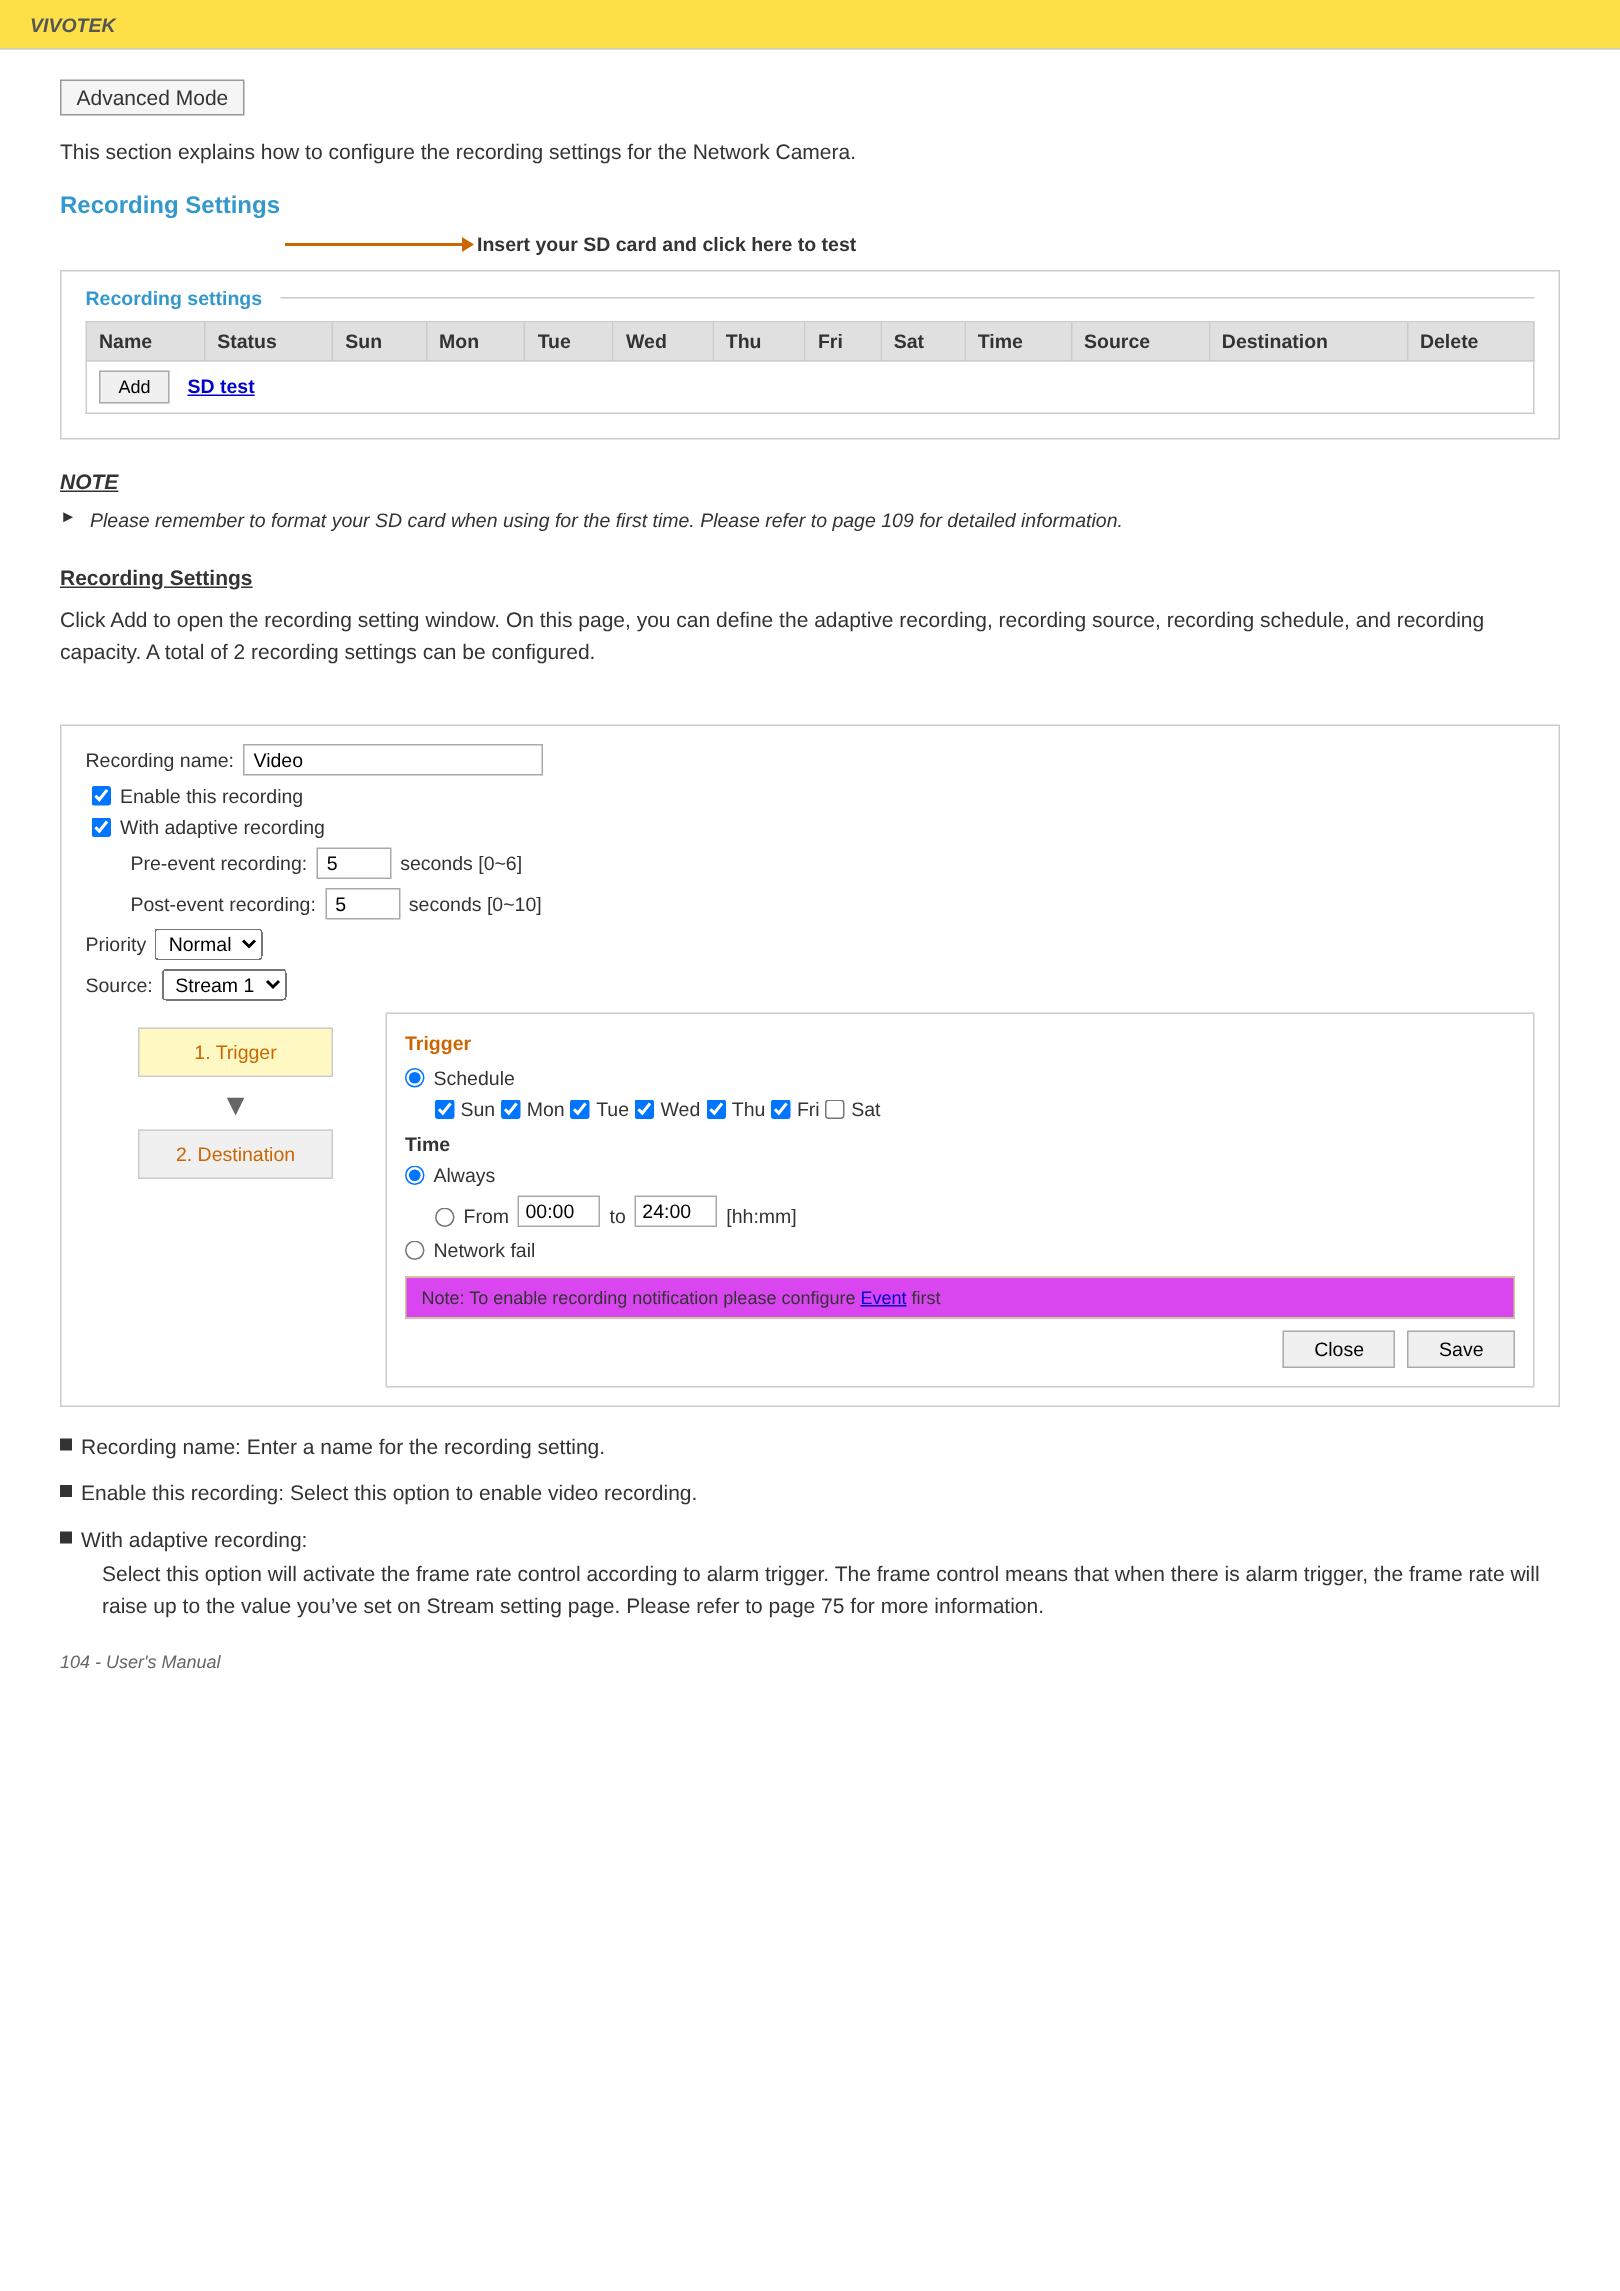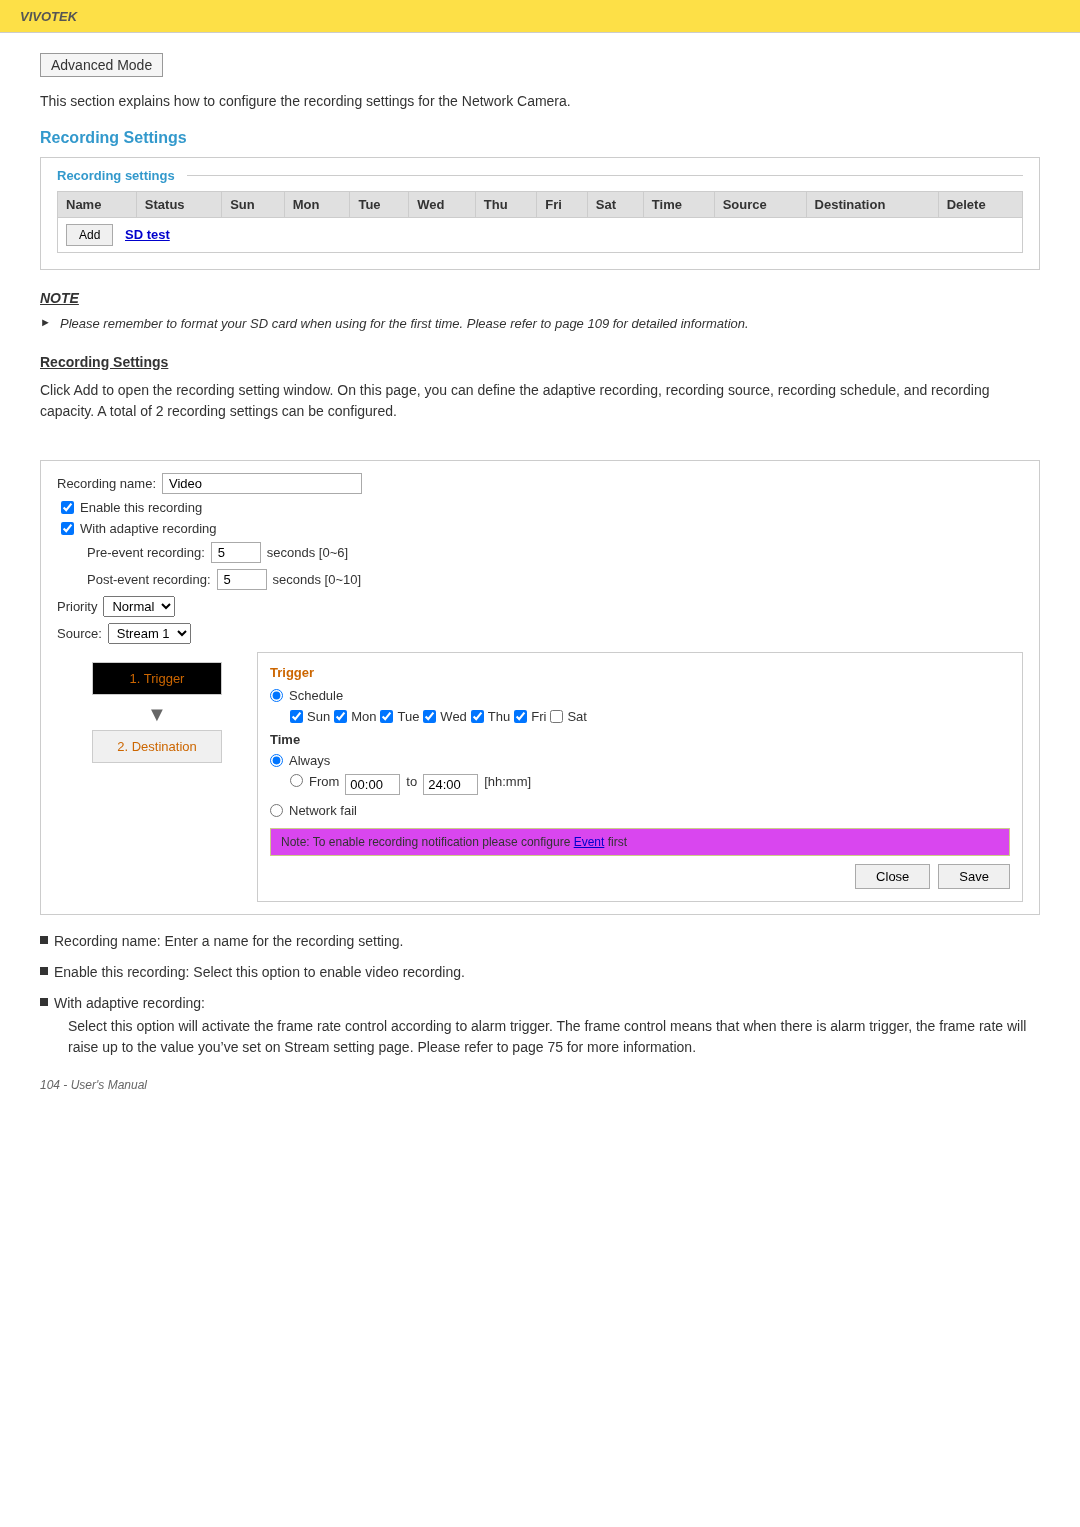--- a/index.html
+++ b/index.html
@@ -190,21 +190,21 @@
     }
     .trigger-left {
       width: 200px;
       display: flex;
       flex-direction: column;
       align-items: center;
       justify-content: flex-start;
       padding-top: 10px;
     }
     .trigger-box {
-      background: #000000;
+      background: #fef9c3;
       border: 1px solid #ccc;
       padding: 8px 20px;
       text-align: center;
       font-size: 13px;
       color: #cc6600;
       width: 130px;
       margin-bottom: 4px;
     }
     .trigger-arrow {
       font-size: 20px;
@@ -245,21 +245,21 @@
       margin-bottom: 8px;
       flex-wrap: wrap;
     }
     .time-section-title {
       font-weight: bold;
       font-size: 13px;
       margin-bottom: 6px;
     }
     .time-from-to {
       display: flex;
-      align-items: flex-start;
+      align-items: flex-end;
       gap: 6px;
       padding-left: 20px;
     }
     .time-input {
       border: 1px solid #aaa;
       padding: 2px 4px;
       width: 55px;
       font-size: 13px;
     }
     .note-bar {
@@ -349,20 +349,26 @@
 
 <div class="main-content">
   <div class="page-title">
     <span class="advanced-mode-badge">Advanced Mode</span>
   </div>
 
   <p class="intro-text">This section explains how to configure the recording settings for the Network Camera.</p>
 
   <div class="section-title">Recording Settings</div>
 
+  <div style="position:relative; margin-bottom: 4px;">
+    <div class="insert-sd-container">
+      <div class="arrow-right"></div>
+      <span class="insert-sd-label">Insert your SD card and click here to test</span>
+    </div>
+  </div>
 
   <div class="recording-settings-box">
     <div class="rs-box-title">
       <span>Recording settings</span>
       <div class="dash-line"></div>
     </div>
     <table class="rs-table">
       <thead>
         <tr>
           <th>Name</th>

